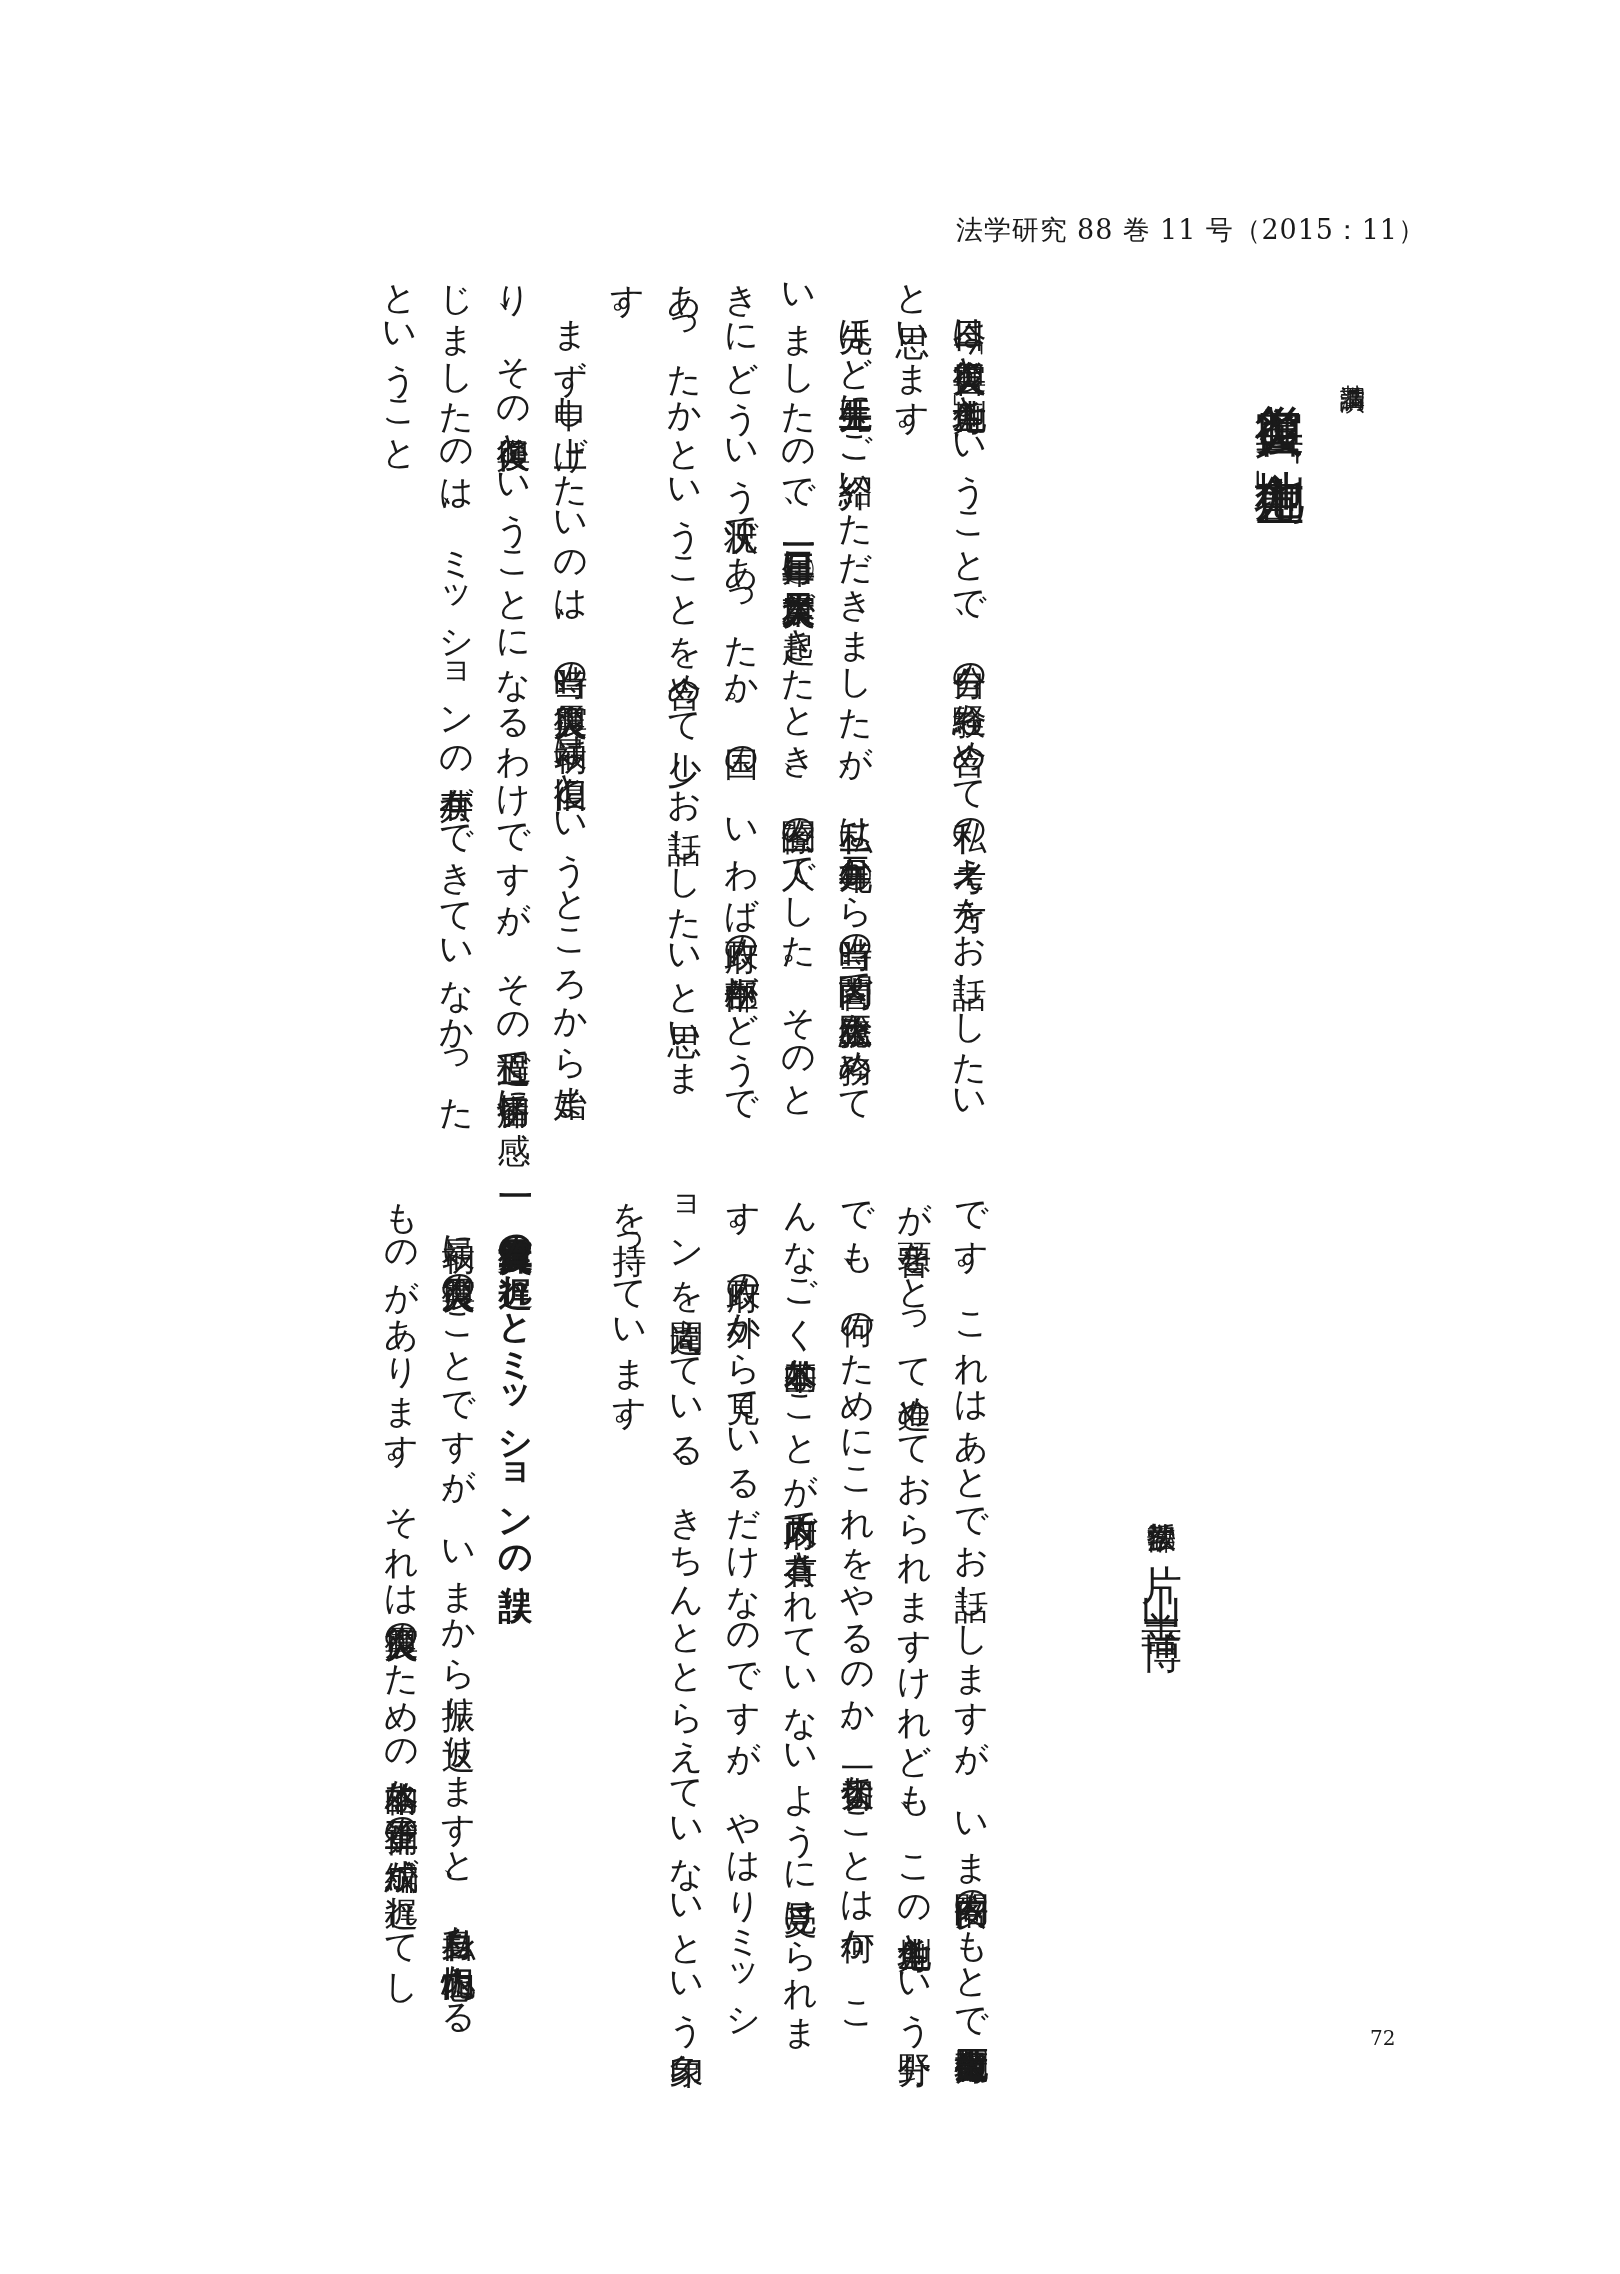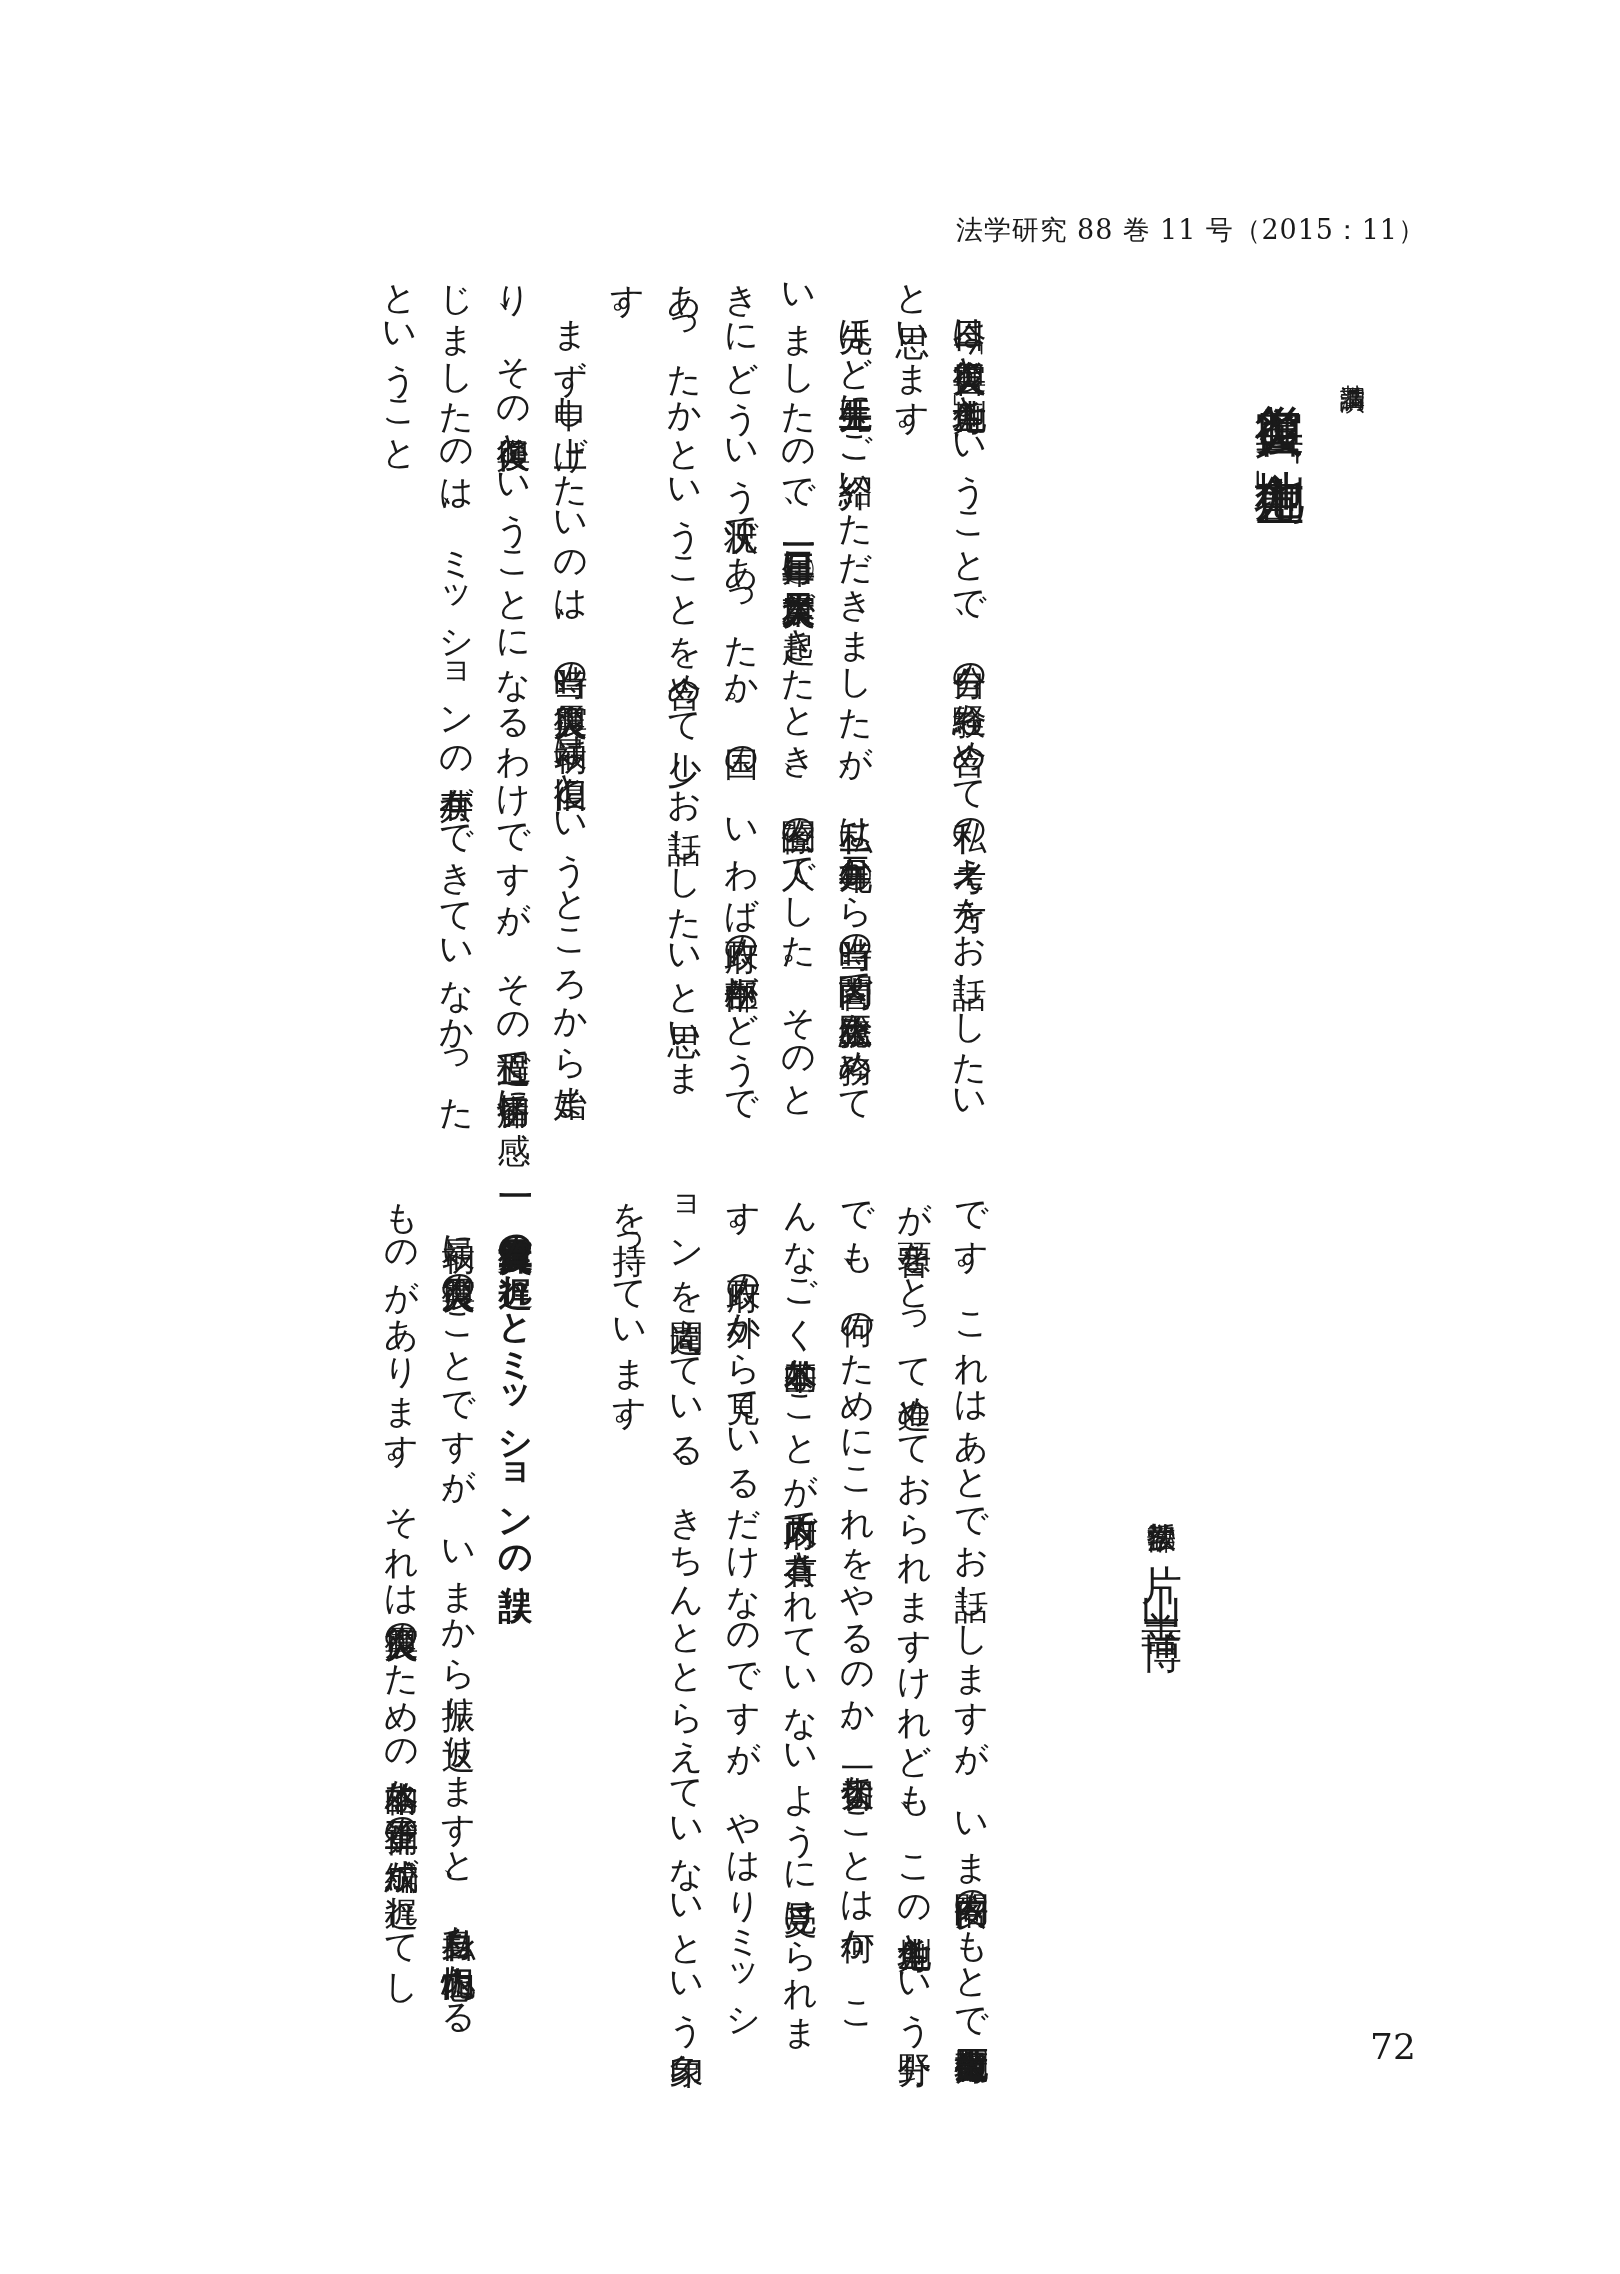--- a/index.html
+++ b/index.html
@@ -89,21 +89,21 @@
   .para-indent { text-indent: 1em; }
   .section-heading {
     font-weight: bold;
     margin-block-start: 57px;
   }
 
   .page-number {
     position: absolute;
     left: 1370px;
     top: 2026px;
-    font-size: 36px;
+    font-size: 20px;
   }
 </style>
 </head>
 <body>
 
 <div class="page">
 
   <div class="journal-header">法学研究 88 巻 11 号（2015：11）</div>
 
   <div class="title-block">

